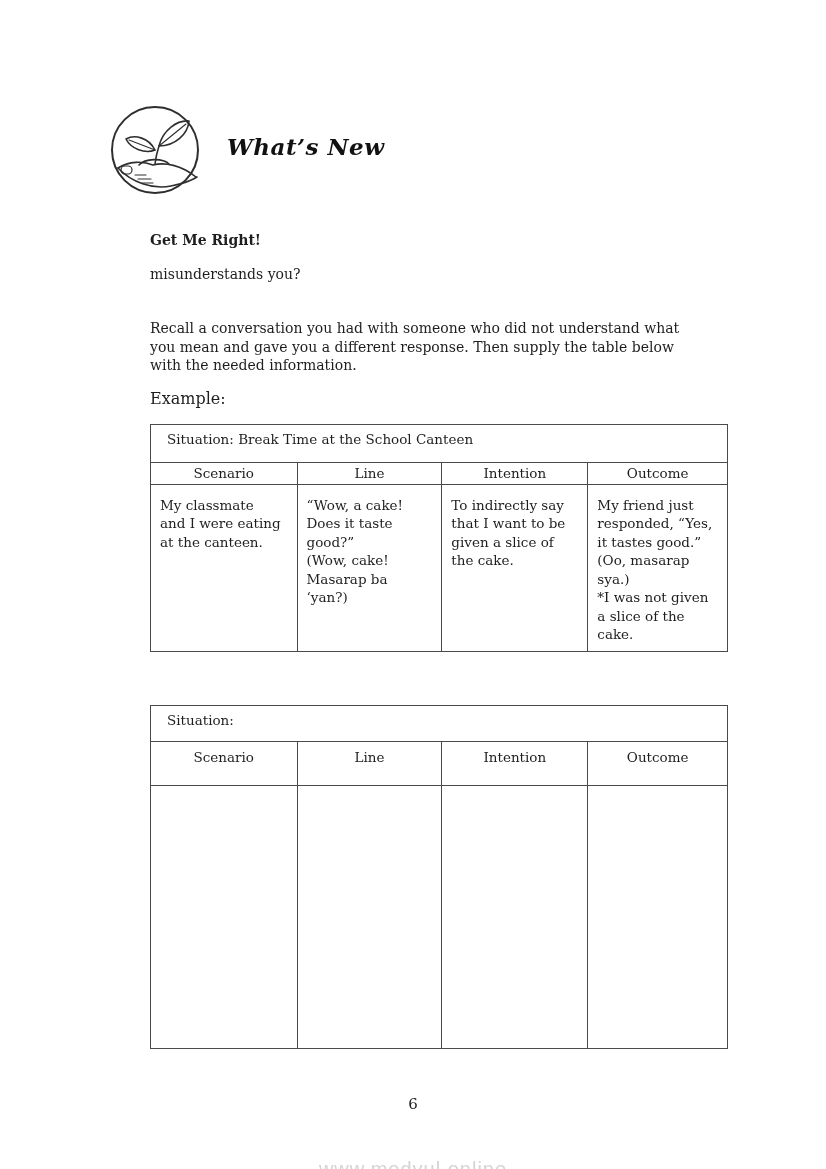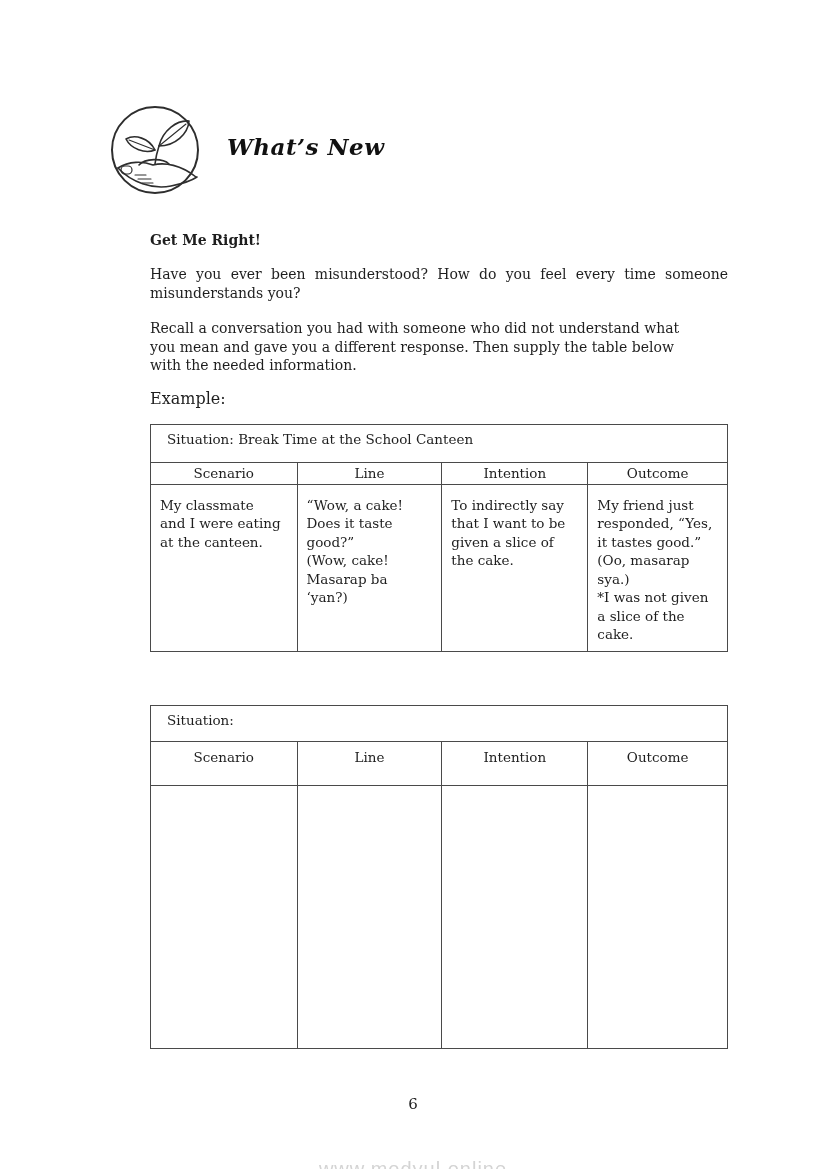--- a/index.html
+++ b/index.html
@@ -81,21 +81,20 @@
     </svg>
   </div>
 
   <h1 class="section-title">What’s New</h1>
 
   <div class="content">
 
     <div class="activity-title">Get Me Right!</div>
 
     <p class="para para-1">
-        <span class="line jl">Have you ever been misunderstood? How do you feel every time someone</span>
         <span class="line">misunderstands you?</span>
       </p>
 
     <p class="para para-2">
         <span class="line">Recall a conversation you had with someone who did not understand what</span>
         <span class="line">you mean and gave you a different response. Then supply the table below</span>
         <span class="line">with the needed information.</span>
       </p>
 
     <div class="example-label">Example:</div>

